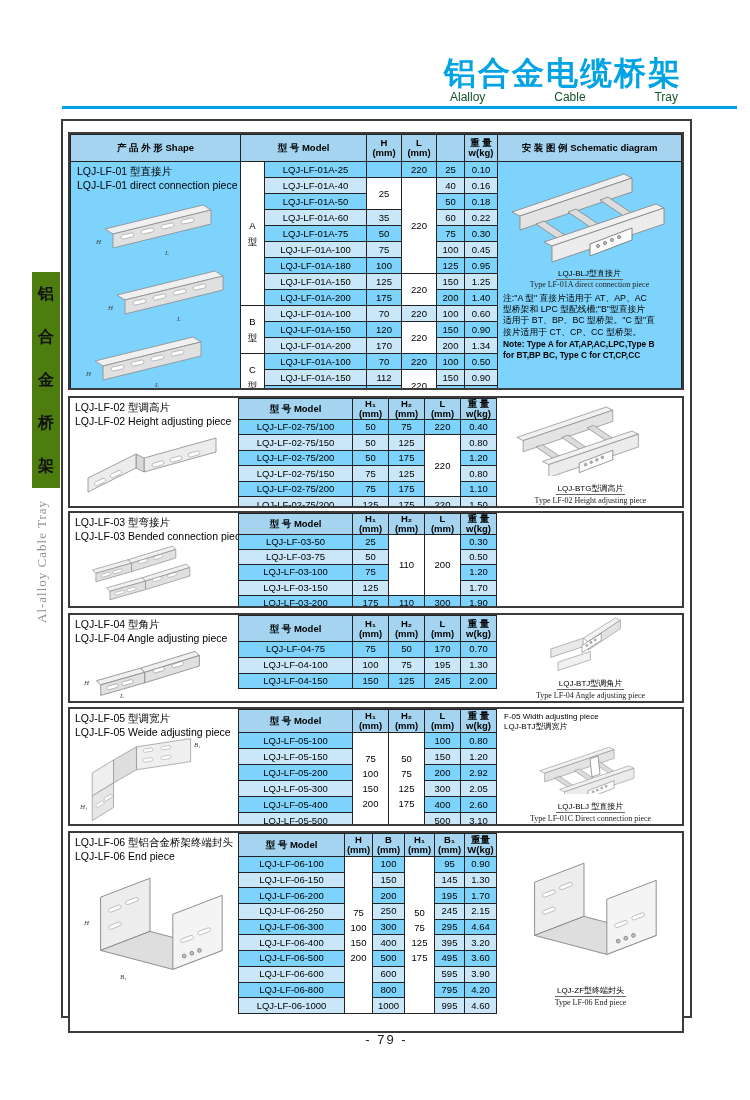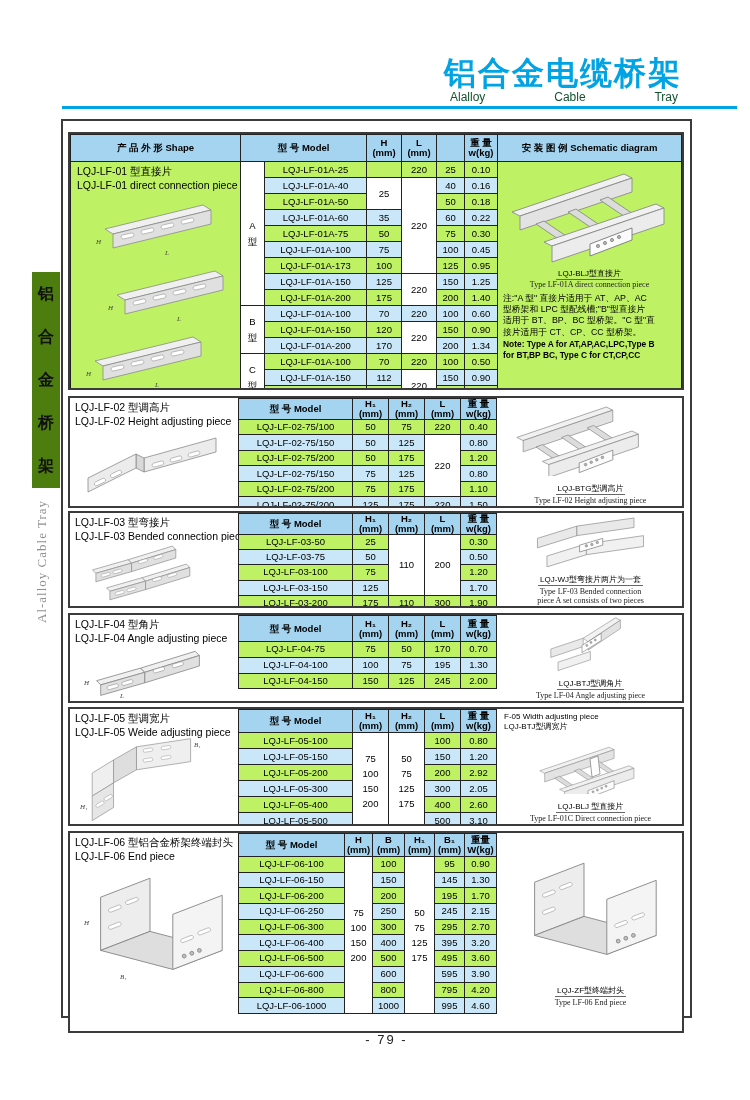--- a/index.html
+++ b/index.html
@@ -18,21 +18,21 @@
             font-size:16px;line-height:43px;text-align:center;color:#101010;font-weight:bold}
   #side-en{position:absolute;left:34px;top:492px;width:26px;height:140px;
            writing-mode:vertical-rl;transform:rotate(180deg);text-align:center;
            font-family:"Liberation Serif",serif;font-size:13px;color:#8f8f8f;letter-spacing:1px;white-space:nowrap}
 
   #frame{position:absolute;left:61px;top:119px;width:631px;height:899px;
          border:2px solid #3b3b3b;box-sizing:border-box}
   .sec{position:absolute;left:68px;width:616px;border:2px solid #3b3b3b;background:#fff;
        box-sizing:border-box;overflow:hidden}
 
-  table.dt{border-collapse:collapse;table-layout:fixed;position:absolute;font-size:9.5px;line-height:1.05;background:#bef264}
+  table.dt{border-collapse:collapse;table-layout:fixed;position:absolute;font-size:9.5px;line-height:1.05;background:#7dd3fc}
   .dt th,.dt td{border:1px solid #222;text-align:center;vertical-align:middle;padding:0;overflow:hidden}
   .dt th{background:#a4d4f0;font-weight:bold;font-size:9.5px}
   tr.alt td{background:#c9e7f8}
   td.wh{background:#fff !important}
   .pre{white-space:pre-line}
   .t1 th{height:26px}.t1 td{height:15px}
   .t2 th{height:18px}.t2 td{height:14.5px}
   .t3 th{height:19px}.t3 td{height:14.2px}
   .t4 th{height:25px}.t4 td{height:14.8px}
   .t5 th{height:22px}.t5 td{height:15.1px}
@@ -255,21 +255,21 @@
           <td>75</td>
           <td>0.30</td>
         </tr>
     <tr class="alt">
           <td>LQJ-LF-01A-100</td>
           <td>75</td>
           <td>100</td>
           <td>0.45</td>
         </tr>
     <tr>
-          <td>LQJ-LF-01A-173</td>
+          <td>LQJ-LF-01A-180</td>
           <td>100</td>
           <td>125</td>
           <td>0.95</td>
         </tr>
     <tr class="alt">
           <td>LQJ-LF-01A-150</td>
           <td>125</td>
           <td class="wh" rowspan="2">220</td>
           <td>150</td>
           <td>1.25</td>
@@ -459,28 +459,20 @@
         </tr>
     <tr>
           <td>LQJ-LF-03-200</td>
           <td>175</td>
           <td>110</td>
           <td>300</td>
           <td>1.90</td>
         </tr>
   </tbody>
     </table>
-  <div class="schem">
-    <svg width="170" height="58">
-        <use href="#bend" transform="translate(26,-10) scale(0.68)"></use>
-      </svg>
-    <div><span class="slabel">LQJ-WJ型弯接片两片为一套</span></div>
-    <div class="scap pre">Type LF-03 Bended connection
-piece A set consists of two pieces</div>
-  </div>
 </div>
 
 <div class="sec" style="top:613px;height:90px">
   <div class="lt-abs">
     <div>LQJ-LF-04 型角片</div>
     <div>LQJ-LF-04 Angle adjusting piece</div>
   </div>
   <svg class="shp" style="left:10px;top:30px" width="150" height="56">
       <use href="#bstrip" transform="translate(6,0) scale(1.05)"></use>
       <text class="dimt" x="4" y="40">H</text>
@@ -682,21 +674,21 @@
     <tr class="alt">
           <td>LQJ-LF-06-250</td>
           <td>250</td>
           <td>245</td>
           <td>2.15</td>
         </tr>
     <tr>
           <td>LQJ-LF-06-300</td>
           <td>300</td>
           <td>295</td>
-          <td>2.70</td>
+          <td>4.64</td>
         </tr>
     <tr class="alt">
           <td>LQJ-LF-06-400</td>
           <td>400</td>
           <td>395</td>
           <td>3.20</td>
         </tr>
     <tr>
           <td>LQJ-LF-06-500</td>
           <td>500</td>

